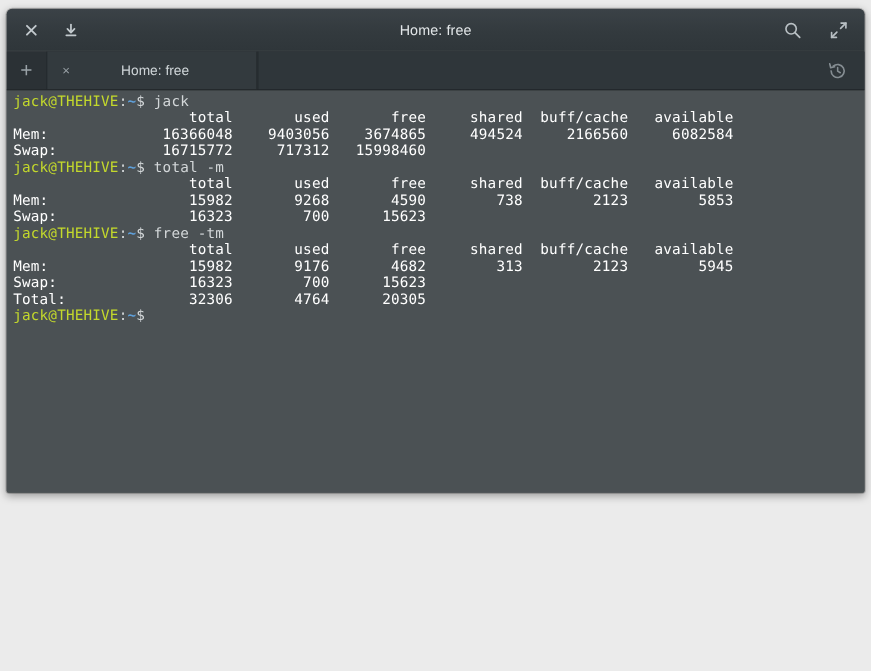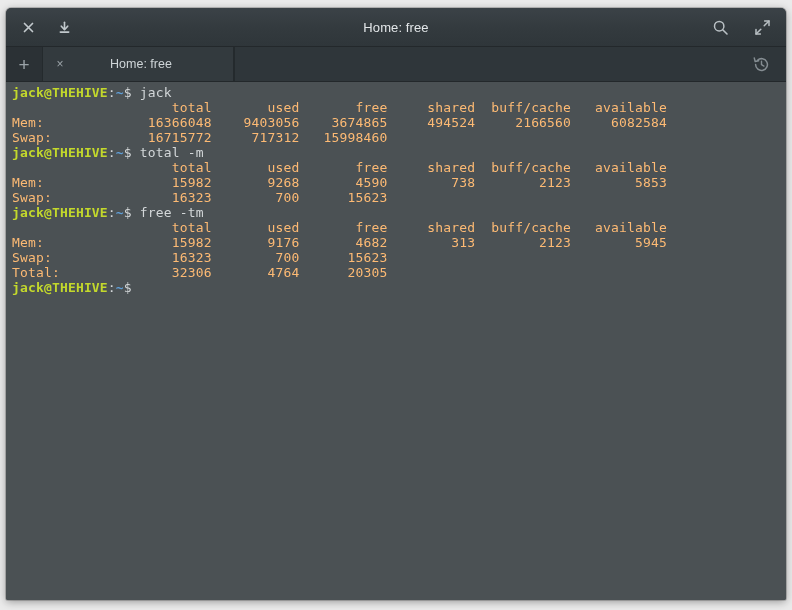--- a/index.html
+++ b/index.html
@@ -19,21 +19,21 @@
     height: 610px;
     background: #ebebeb;
   }
 
   
   #window {
     position: absolute;
     left: 6px;
     top: 8px;
     width: 780px;
-    height: 592px;
+    height: 440px;
     border-radius: 5px 5px 2px 2px;
     overflow: hidden;
     box-shadow: 0 2px 8px rgba(0,0,0,0.35), 0 0 0 1px rgba(0,0,0,0.18);
     display: flex;
     flex-direction: column;
     background: #4b5154;
   }
 
   
   #titlebar {
@@ -161,25 +161,25 @@
   }
   pre#term-text {
     margin: 0;
     font-family: "DejaVu Sans Mono", "Liberation Mono", monospace;
     font-size: 13px;
     line-height: 15px;
     color: #d3d7d9;
     white-space: pre;
     letter-spacing: 0.16px;
   }
-  .c-user   { color: #c3d82c; font-weight: bold; }
+  .c-user   { color: #c3d82c; font-weight: normal; }
   .c-punct  { color: #d3d7d9; }
   .c-path   { color: #5f9fd8; font-weight: bold; }
   .c-cmd    { color: #d3d7d9; }
-  .c-out    { color: #fdba74; }
+  .c-out    { color: #ffffff; }
 </style>
 </head>
 <body>
 
 <div id="desktop">
 
   <div id="window">
 
     <div id="titlebar">
       <div class="tb-left">

